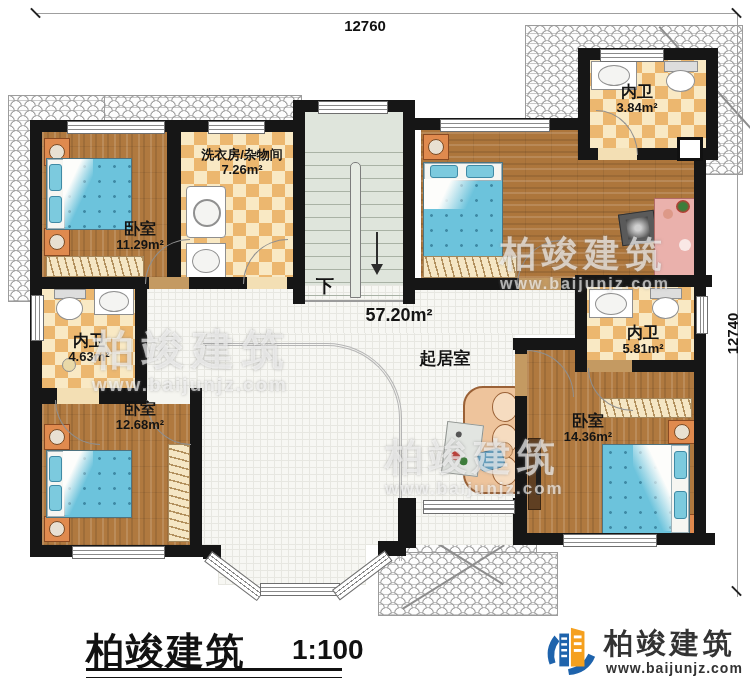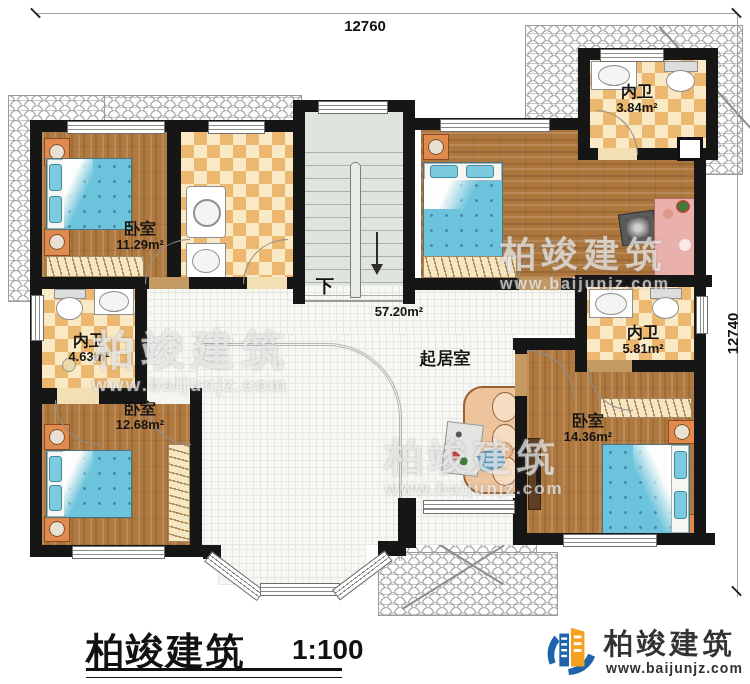--- a/index.html
+++ b/index.html
@@ -261,34 +261,38 @@
   </div>
   <div class="furn" style="left:476px;top:440px;width:40px;height:34px;z-index:23;">
     <div class="dot" style="left:20px;top:2px;width:15px;height:15px;background:#ecbd92;border:1px solid #a97b4f;"></div>
     <div style="position:absolute;left:2px;top:10px;width:24px;height:18px;background:#5fa8d0;border:1px solid #336e91;border-radius:6px;transform:rotate(-15deg);"></div>
   </div>
 
   <div class="lbl" style="left:92px;top:220px;width:96px;">
     <div class="nm">卧室</div>
       <div class="ar">11.29m²</div>
   </div>
+  <div class="lbl" style="left:188px;top:148px;width:108px;">
+    <div class="nm" style="font-size:13px;">洗衣房/杂物间</div>
+      <div class="ar">7.26m²</div>
+  </div>
   <div class="lbl" style="left:602px;top:83px;width:70px;">
     <div class="nm">内卫</div>
       <div class="ar">3.84m²</div>
   </div>
   <div class="lbl" style="left:48px;top:332px;width:82px;">
     <div class="nm">内卫</div>
       <div class="ar">4.63m²</div>
   </div>
   <div class="lbl" style="left:604px;top:324px;width:78px;">
     <div class="nm">内卫</div>
       <div class="ar">5.81m²</div>
   </div>
   <div class="lbl" style="left:352px;top:305px;width:94px;">
-    <div class="ar" style="font-size:13px;">57.20m²</div>
+    <div class="ar" style="font-size:18px;">57.20m²</div>
   </div>
   <div class="lbl" style="left:402px;top:349px;width:86px;">
     <div class="nm" style="font-size:17px;">起居室</div>
   </div>
   <div class="lbl" style="left:88px;top:400px;width:104px;">
     <div class="nm">卧室</div>
       <div class="ar">12.68m²</div>
   </div>
   <div class="lbl" style="left:536px;top:412px;width:104px;">
     <div class="nm">卧室</div>

